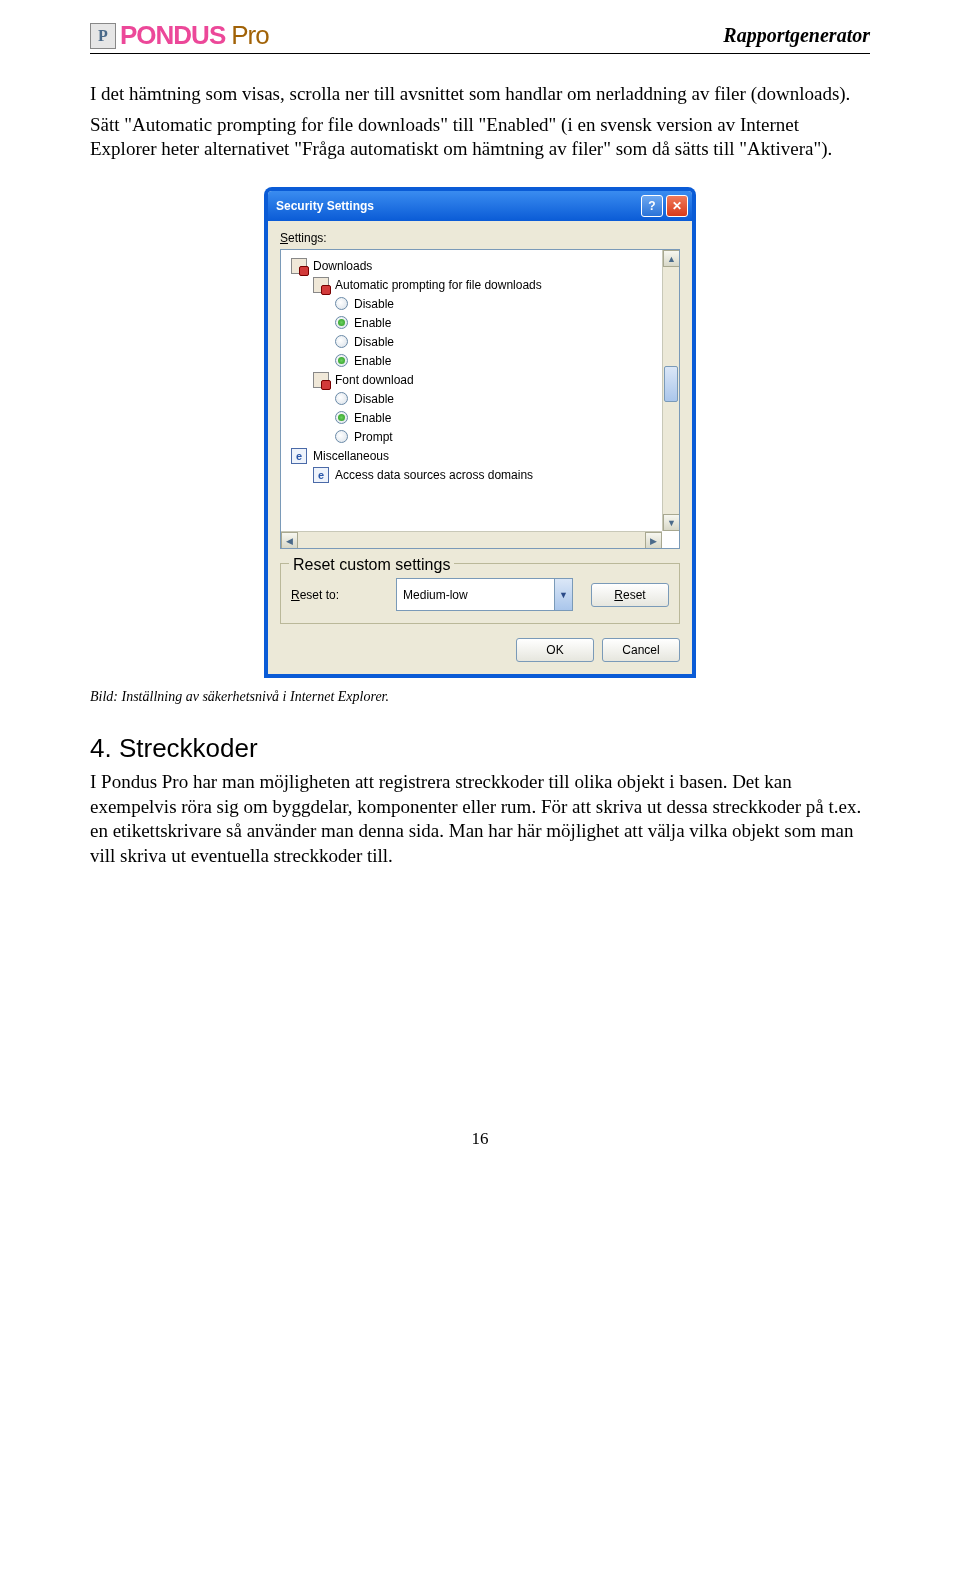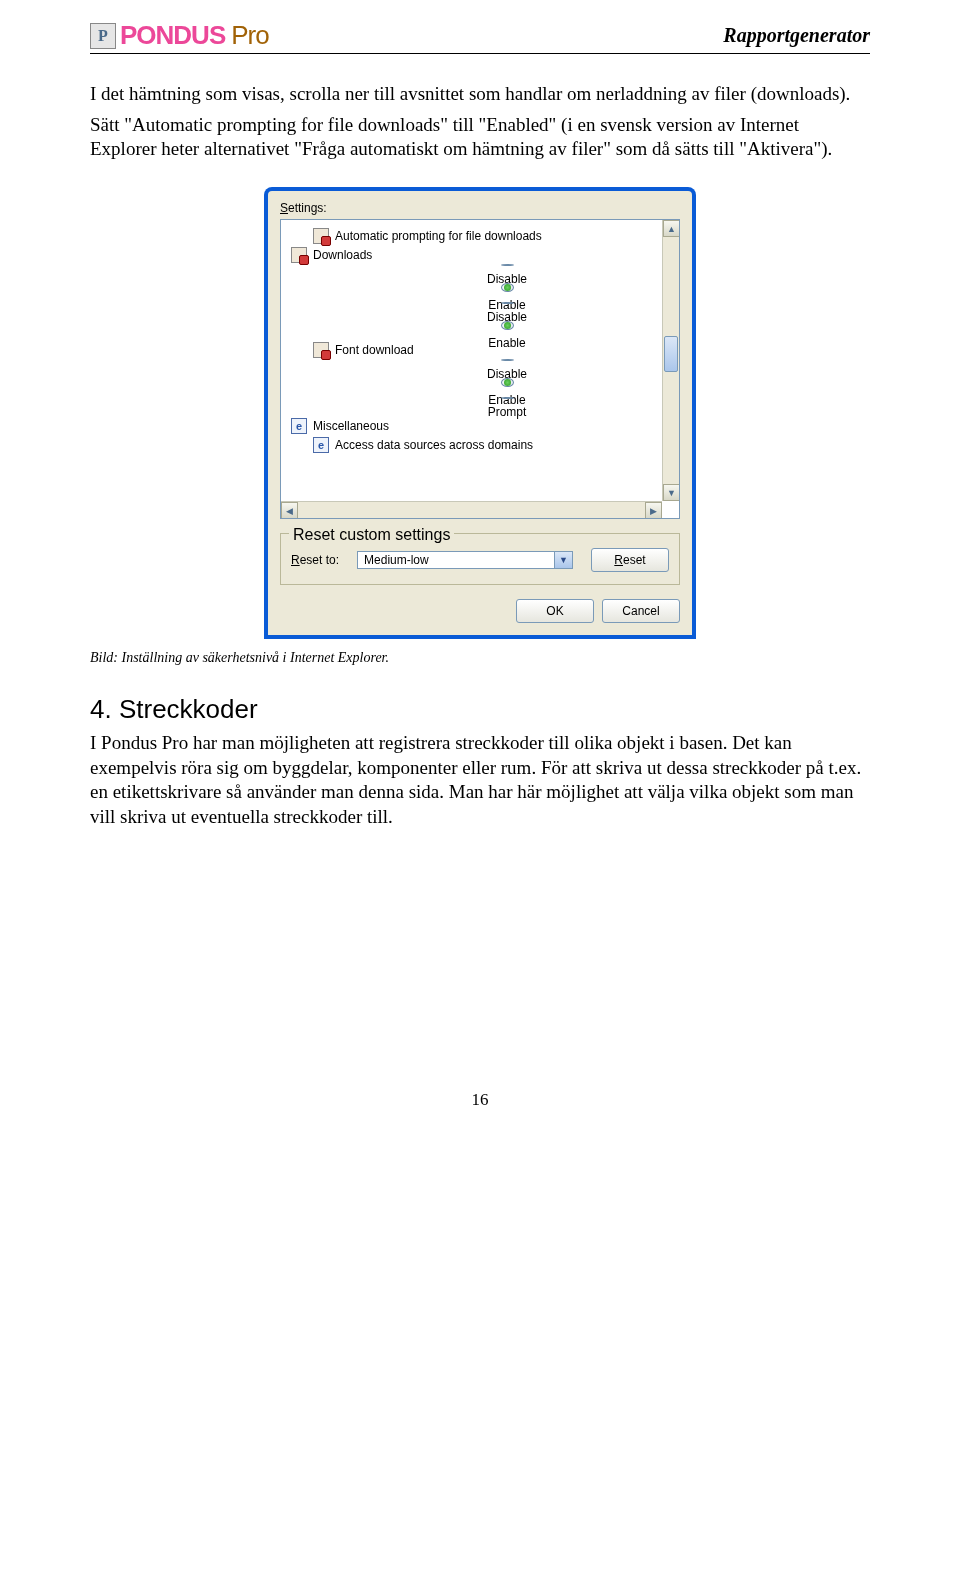--- a/index.html
+++ b/index.html
@@ -130,21 +130,21 @@
   .scrollbtn {
     width:17px;height:17px;
     background:linear-gradient(#f7f7f0,#d8d8c8);
     border:1px solid #a8a890;
     display:flex;align-items:center;justify-content:center;
     font-size:9px;color:#4a6a8a;
   }
   .tree-item { display:flex; align-items:center; gap:6px; height:19px; }
   .indent1 { padding-left: 4px; }
   .indent2 { padding-left: 26px; }
-  .indent3 { padding-left: 48px; flex-direction: column; }
+  .indent3 { padding-left: 48px; }
   .cat-icon {
     width:16px;height:16px;
     border:1px solid #888;
     background:#f0e8d8;
     position:relative;
   }
   .cat-icon::after{
     content:"";position:absolute;right:-3px;bottom:-3px;width:8px;height:8px;
     background:#d23a3a;border:1px solid #700;border-radius:2px;
   }
@@ -163,24 +163,25 @@
     margin-top:14px;
     padding:14px 10px 12px 10px;
     position:relative;
   }
   .groupbox-legend{
     position:absolute; top:-8px; left:8px;
     background:#ece9d8; padding:0 4px; font-size:16px;
   }
   .group-row{display:flex;align-items:center;gap:18px;}
   .combo{
-    flex:1; height:18px;
+    flex:1; height:33px;
     border:1px solid #7a9ab8;background:#fff;
     display:flex;align-items:center;justify-content:space-between;
     padding-left:6px;
+    margin-left:39px;
   }
   .combo-btn{
     width:18px;height:100%;background:linear-gradient(#dbe7f7,#aac6eb);
     border-left:1px solid #7a9ab8;display:flex;align-items:center;justify-content:center;
     color:#2a4a88;font-size:9px;
   }
   .xpbtn{
     height:24px;min-width:78px;
     border:1px solid #7a9ab8;border-radius:3px;
     background:linear-gradient(#fff,#e6e6de);
@@ -218,31 +219,38 @@
       <span class="logo-text2">Pro</span>
     </div>
     <div class="header-title">Rapportgenerator</div>
   </div>
 
   <p class="body-para">I det hämtning som visas, scrolla ner till avsnittet som handlar om nerladdning av filer (downloads).</p>
   <p class="body-para">Sätt "Automatic prompting for file downloads" till "Enabled" (i en svensk version av Internet Explorer heter alternativet "Fråga automatiskt om hämtning av filer" som då sätts till "Aktivera").</p>
 
   <div class="screenshot-wrap">
     <div class="dialog">
+      <div class="titlebar">
+        <span>Security Settings</span>
+        <div class="titlebar-right">
+          <div class="titlebtn help">?</div>
+          <div class="titlebtn close">✕</div>
+        </div>
+      </div>
       <div class="dlg-body">
         <div class="dlg-label"><u>S</u>ettings:</div>
 
         <div class="tree-box">
+          <div class="tree-item indent1">
+            <span class="cat-icon"></span>
+            <span>Downloads</span>
+          </div>
           <div class="tree-item indent2">
             <span class="cat-icon"></span>
             <span>Automatic prompting for file downloads</span>
-          </div>
-          <div class="tree-item indent1">
-            <span class="cat-icon"></span>
-            <span>Downloads</span>
           </div>
           <div class="tree-item indent3">
             <span class="radio"></span>
             <span>Disable</span>
           </div>
           <div class="tree-item indent3">
             <span class="radio">
                 <span class="dot"></span>
               </span>
             <span>Enable</span>

